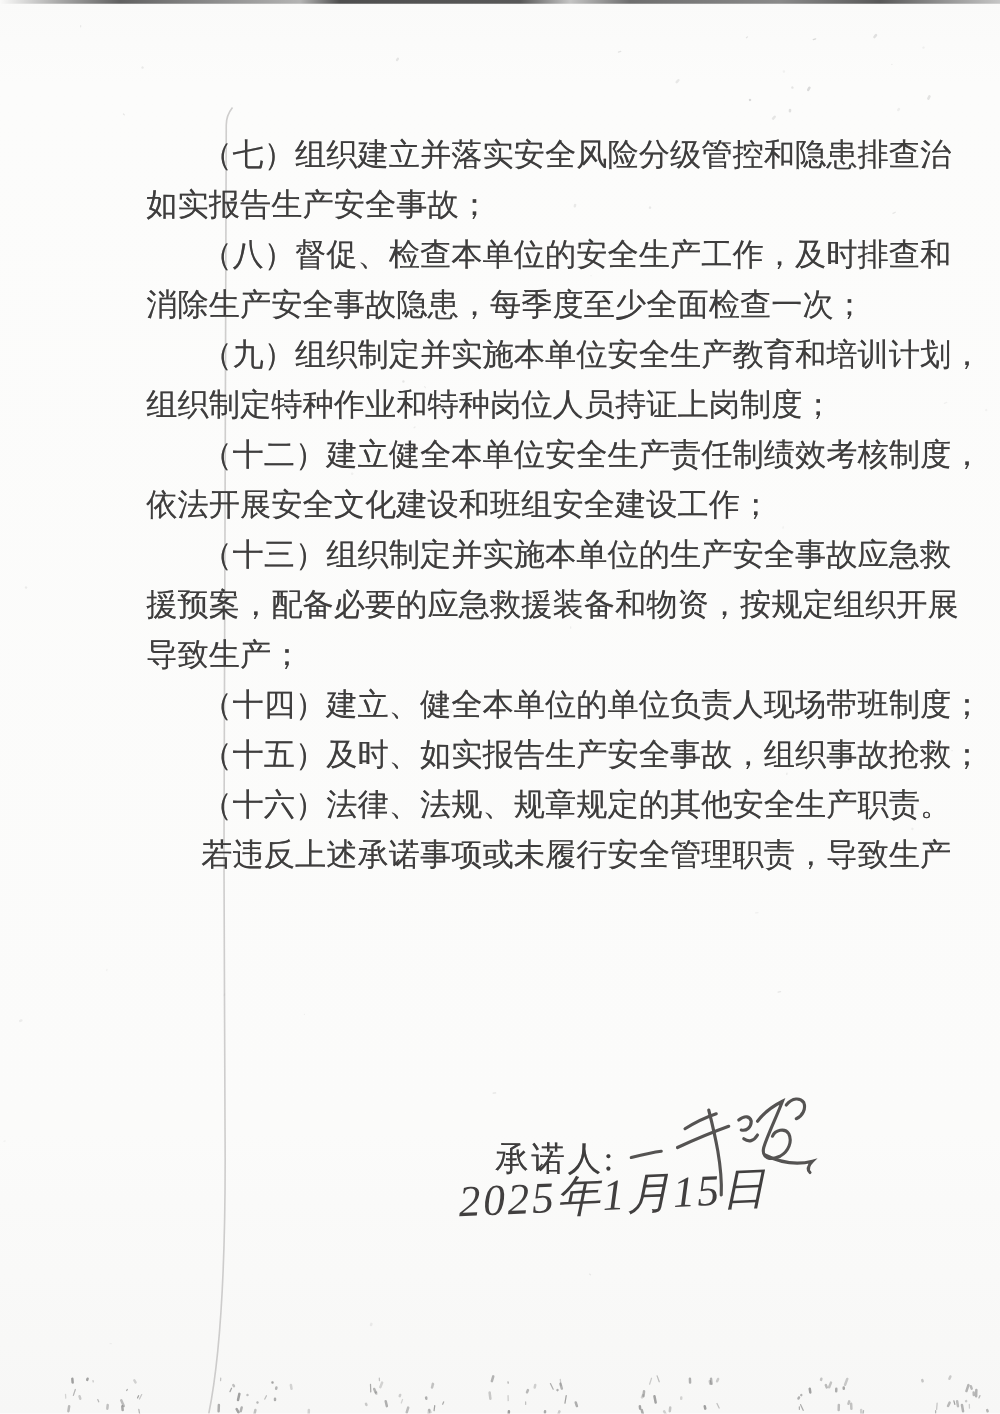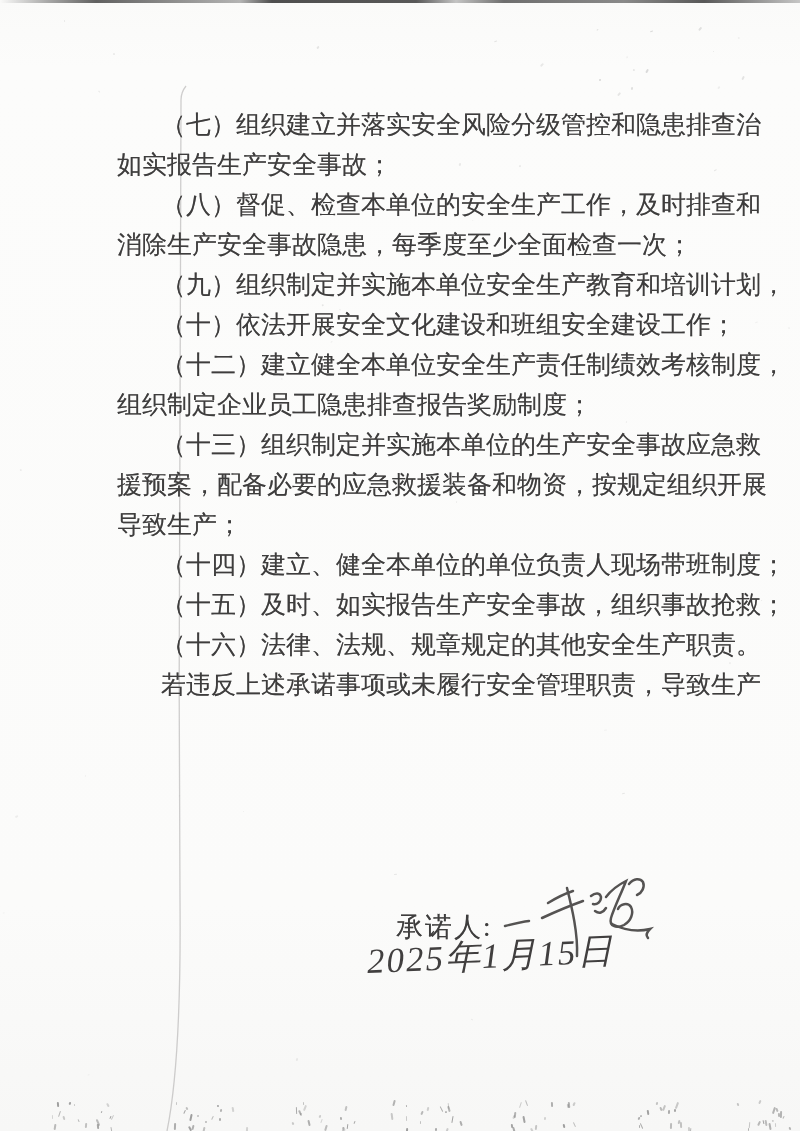--- a/index.html
+++ b/index.html
@@ -51,23 +51,23 @@
   <svg class="artifact" style="left:0;top:0;" width="800" height="1131" viewBox="0 0 800 1131">
     <path d="M186,86 C182,91 181,95 181,100 C180,300 178,620 180,900 C181,1010 177,1082 167,1131" fill="none" stroke="#a9a8a7" stroke-width="1.3" opacity="0.55"></path>
   </svg>
 
   <div id="body-text">
       <div class="text-line indent">（七）组织建立并落实安全风险分级管控和隐患排查治</div>
       <div class="text-line">如实报告生产安全事故；</div>
       <div class="text-line indent">（八）督促、检查本单位的安全生产工作，及时排查和</div>
       <div class="text-line">消除生产安全事故隐患，每季度至少全面检查一次；</div>
       <div class="text-line indent">（九）组织制定并实施本单位安全生产教育和培训计划，</div>
-      <div class="text-line indent">（十）依法开展安全文化建设和班组安全建设工作；</div>
+      <div class="text-line">组织制定特种作业和特种岗位人员持证上岗制度；</div>
       <div class="text-line indent">（十二）建立健全本单位安全生产责任制绩效考核制度，</div>
-      <div class="text-line">组织制定企业员工隐患排查报告奖励制度；</div>
+      <div class="text-line">依法开展安全文化建设和班组安全建设工作；</div>
       <div class="text-line indent">（十三）组织制定并实施本单位的生产安全事故应急救</div>
       <div class="text-line">援预案，配备必要的应急救援装备和物资，按规定组织开展</div>
       <div class="text-line">导致生产；</div>
       <div class="text-line indent">（十四）建立、健全本单位的单位负责人现场带班制度；</div>
       <div class="text-line indent">（十五）及时、如实报告生产安全事故，组织事故抢救；</div>
       <div class="text-line indent">（十六）法律、法规、规章规定的其他安全生产职责。</div>
       <div class="text-line indent">若违反上述承诺事项或未履行安全管理职责，导致生产</div>
     </div>
 
   <div id="sign-label">承诺人:</div>

